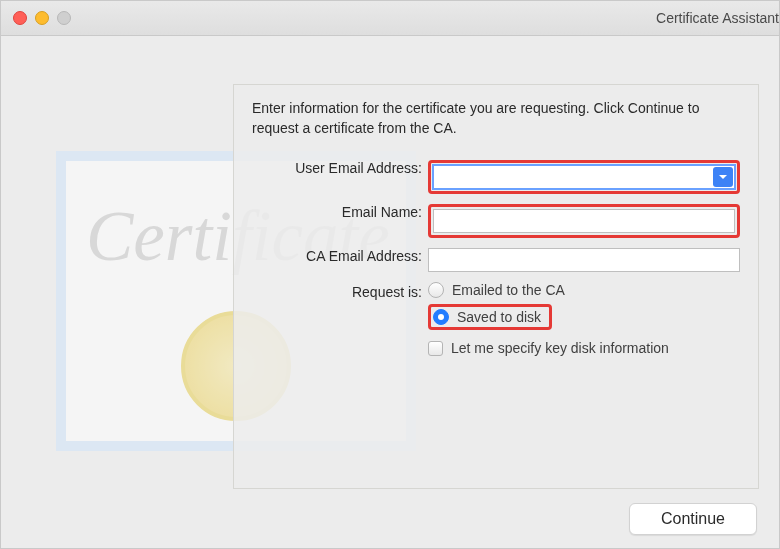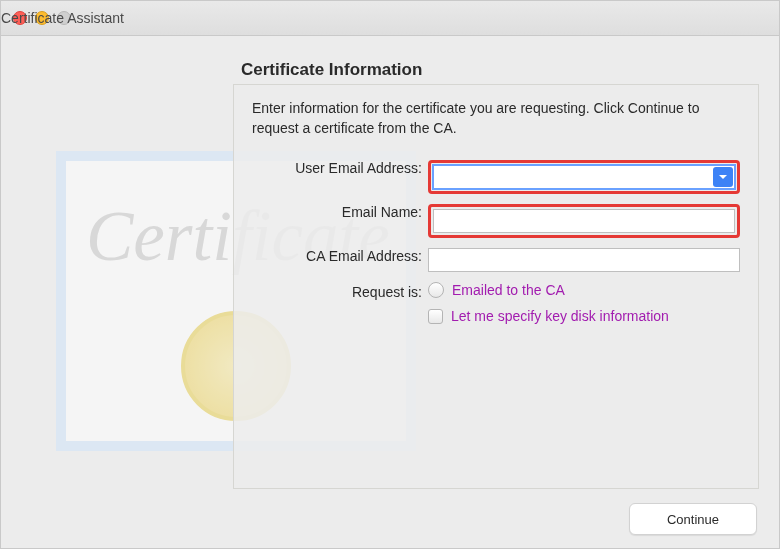--- a/index.html
+++ b/index.html
@@ -38,21 +38,21 @@
   .tl {
     width: 12px; height: 12px; border-radius: 50%;
   }
   .tl.close { background: #ff5f57; border: 1px solid #e0443e; }
   .tl.min   { background: #febc2e; border: 1px solid #d79f22; }
   .tl.max   { background: #cfcfcf; border: 1px solid #b8b8b8; }
 
   .title {
     position: absolute;
     left: 0; right: 0;
-    text-align: left;
+    text-align: right;
     font-size: 14px;
     color: #4a4a4a;
     pointer-events: none;
   }
 
   .content {
     position: relative;
     height: calc(100% - 34px);
     box-sizing: border-box;
   }
@@ -193,21 +193,21 @@
     display: flex;
     flex-direction: column;
     gap: 6px;
   }
 
   .radio-line, .check-line {
     display: flex;
     align-items: center;
     gap: 8px;
     font-size: 14px;
-    color: #a21caf;
+    color: #404040;
     cursor: default;
   }
 
   .radio {
     width: 16px;
     height: 16px;
     border-radius: 50%;
     border: 1px solid #b4b4b4;
     background: linear-gradient(#fff, #e8e8e8);
     position: relative;
@@ -247,21 +247,21 @@
 
   .continue-btn {
     position: absolute;
     right: 22px;
     bottom: 14px;
     width: 126px;
     height: 30px;
     background: #ffffff;
     border: 1px solid #d2d2d2;
     border-radius: 6px;
-    font-size: 13px;
+    font-size: 16px;
     color: #2a2a2a;
     display: flex;
     align-items: center;
     justify-content: center;
     box-shadow: 0 1px 1px rgba(0,0,0,0.08);
     cursor: pointer;
   }
 </style>
 </head>
 <body>
@@ -279,21 +279,20 @@
 
   <div class="content">
 
     <div class="graphic">
       <div class="script">Certificate</div>
       <div class="seal">
         <div class="seal-inner"></div>
       </div>
     </div>
 
-    <div class="heading">Certificate Information</div>
 
     <div class="panel">
 
       <div class="instr">Enter information for the certificate you are requesting. Click Continue to request a certificate from the CA.</div>
 
       <div class="row">
         <div class="lbl">User Email Address:</div>
         <div class="ctrl highlight">
           <div class="combo-wrap">
             <input class="combo-input" value="" style="">
@@ -323,20 +322,28 @@
       <div class="row" style="align-items:flex-start;">
         <div class="lbl" style="padding-top:2px;">Request is:</div>
         <div class="ctrl">
           <div class="radio-col">
 
             <div class="radio-line">
               <div class="radio"></div>
               <span>Emailed to the CA</span>
             </div>
 
+            <div>
+              <div class="highlight-saved">
+                <div class="radio-line" style="gap:8px;">
+                  <div class="radio selected"></div>
+                  <span>Saved to disk</span>
+                </div>
+              </div>
+            </div>
 
             <div class="check-line" style="margin-top:4px;">
               <div class="check"></div>
               <span>Let me specify key disk information</span>
             </div>
 
           </div>
         </div>
       </div>
 

